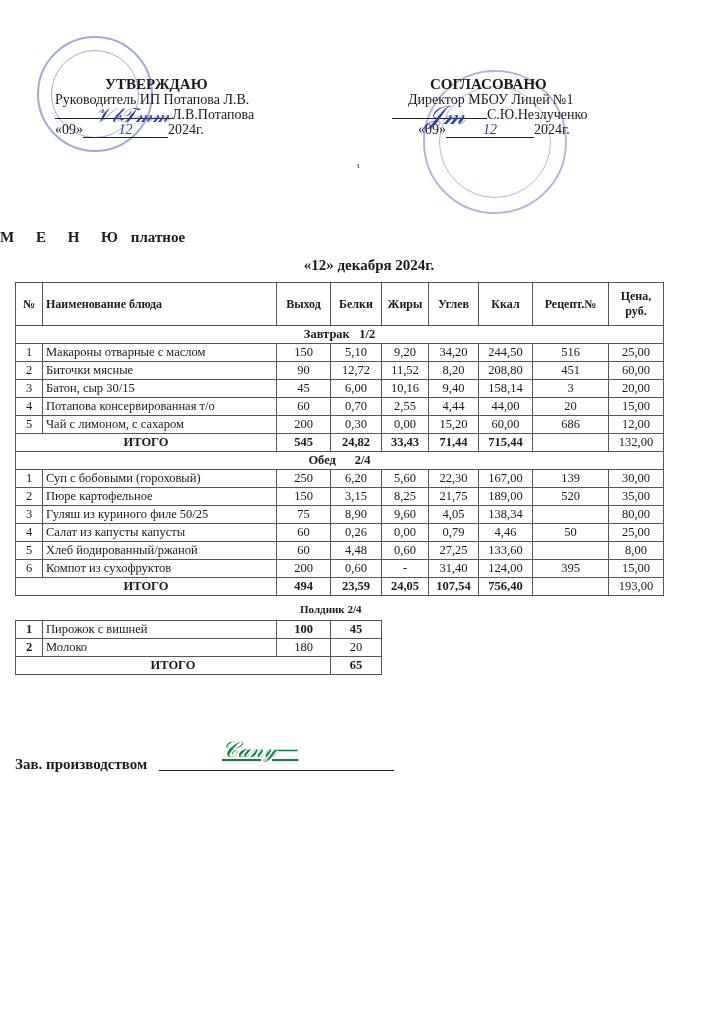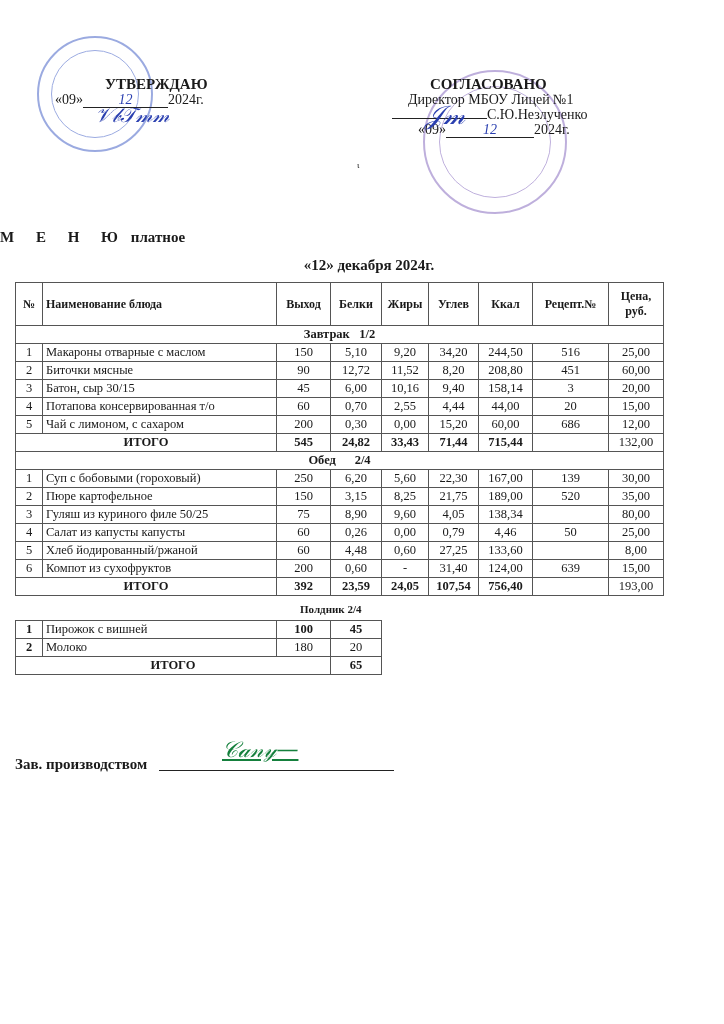--- a/index.html
+++ b/index.html
@@ -37,20 +37,24 @@
 <div class="stamp" style="left:37px; top:36px; width:112px; height:112px; border-color:#4a66c8;">
   <div class="stamp-inner" style="left:12px; top:12px; width:86px; height:86px; border-color:#4a66c8;"></div>
 </div>
 
 <div class="stamp" style="left:423px; top:70px; width:140px; height:140px; border-color:#8a6fc0;">
   <div class="stamp-inner" style="left:14px; top:14px; width:110px; height:110px; border-color:#8a6fc0;"></div>
 </div>
 
 <div class="abs head-block" style="left:55px; top:77px;">
   <div class="head-title" style="padding-left:50px;">УТВЕРЖДАЮ</div>
+  <div>Руководитель ИП Потапова Л.В.</div>
+  <div style="position:relative;">
+    <span style="display:inline-block; width:117px; border-bottom:1px solid #222;"></span><span>Л.В.Потапова</span>
+  </div>
   <div>
     <span>«09»</span><span style="display:inline-block; width:85px; border-bottom:1px solid #222; text-align:center; color:#2a3fb0; font-style:italic;">12</span><span>2024г.</span>
   </div>
 </div>
 <div class="sig" style="left:95px; top:103px; color:#2a3fb0;">𝒱𝒷𝒯𝓂𝓂</div>
 
 <div class="abs head-block" style="left:408px; top:77px;">
   <div class="head-title" style="padding-left:22px;">СОГЛАСОВАНО</div>
   <div>Директор МБОУ Лицей №1</div>
   <div>
@@ -223,26 +227,26 @@
         <td class="c">8,00</td>
       </tr>
       <tr>
         <td class="c">6</td>
         <td class="l">Компот из сухофруктов</td>
         <td class="c">200</td>
         <td class="c">0,60</td>
         <td class="c">-</td>
         <td class="c">31,40</td>
         <td class="c">124,00</td>
-        <td class="c">639</td>
+        <td class="c">395</td>
         <td class="c">15,00</td>
       </tr>
       <tr>
         <td colspan="2" class="c b">ИТОГО</td>
-        <td class="c b">392</td>
+        <td class="c b">494</td>
         <td class="c b">23,59</td>
         <td class="c b">24,05</td>
         <td class="c b">107,54</td>
         <td class="c b">756,40</td>
         <td class="c b"></td>
         <td class="c">193,00</td>
       </tr>
     </tbody>
 </table>
 

